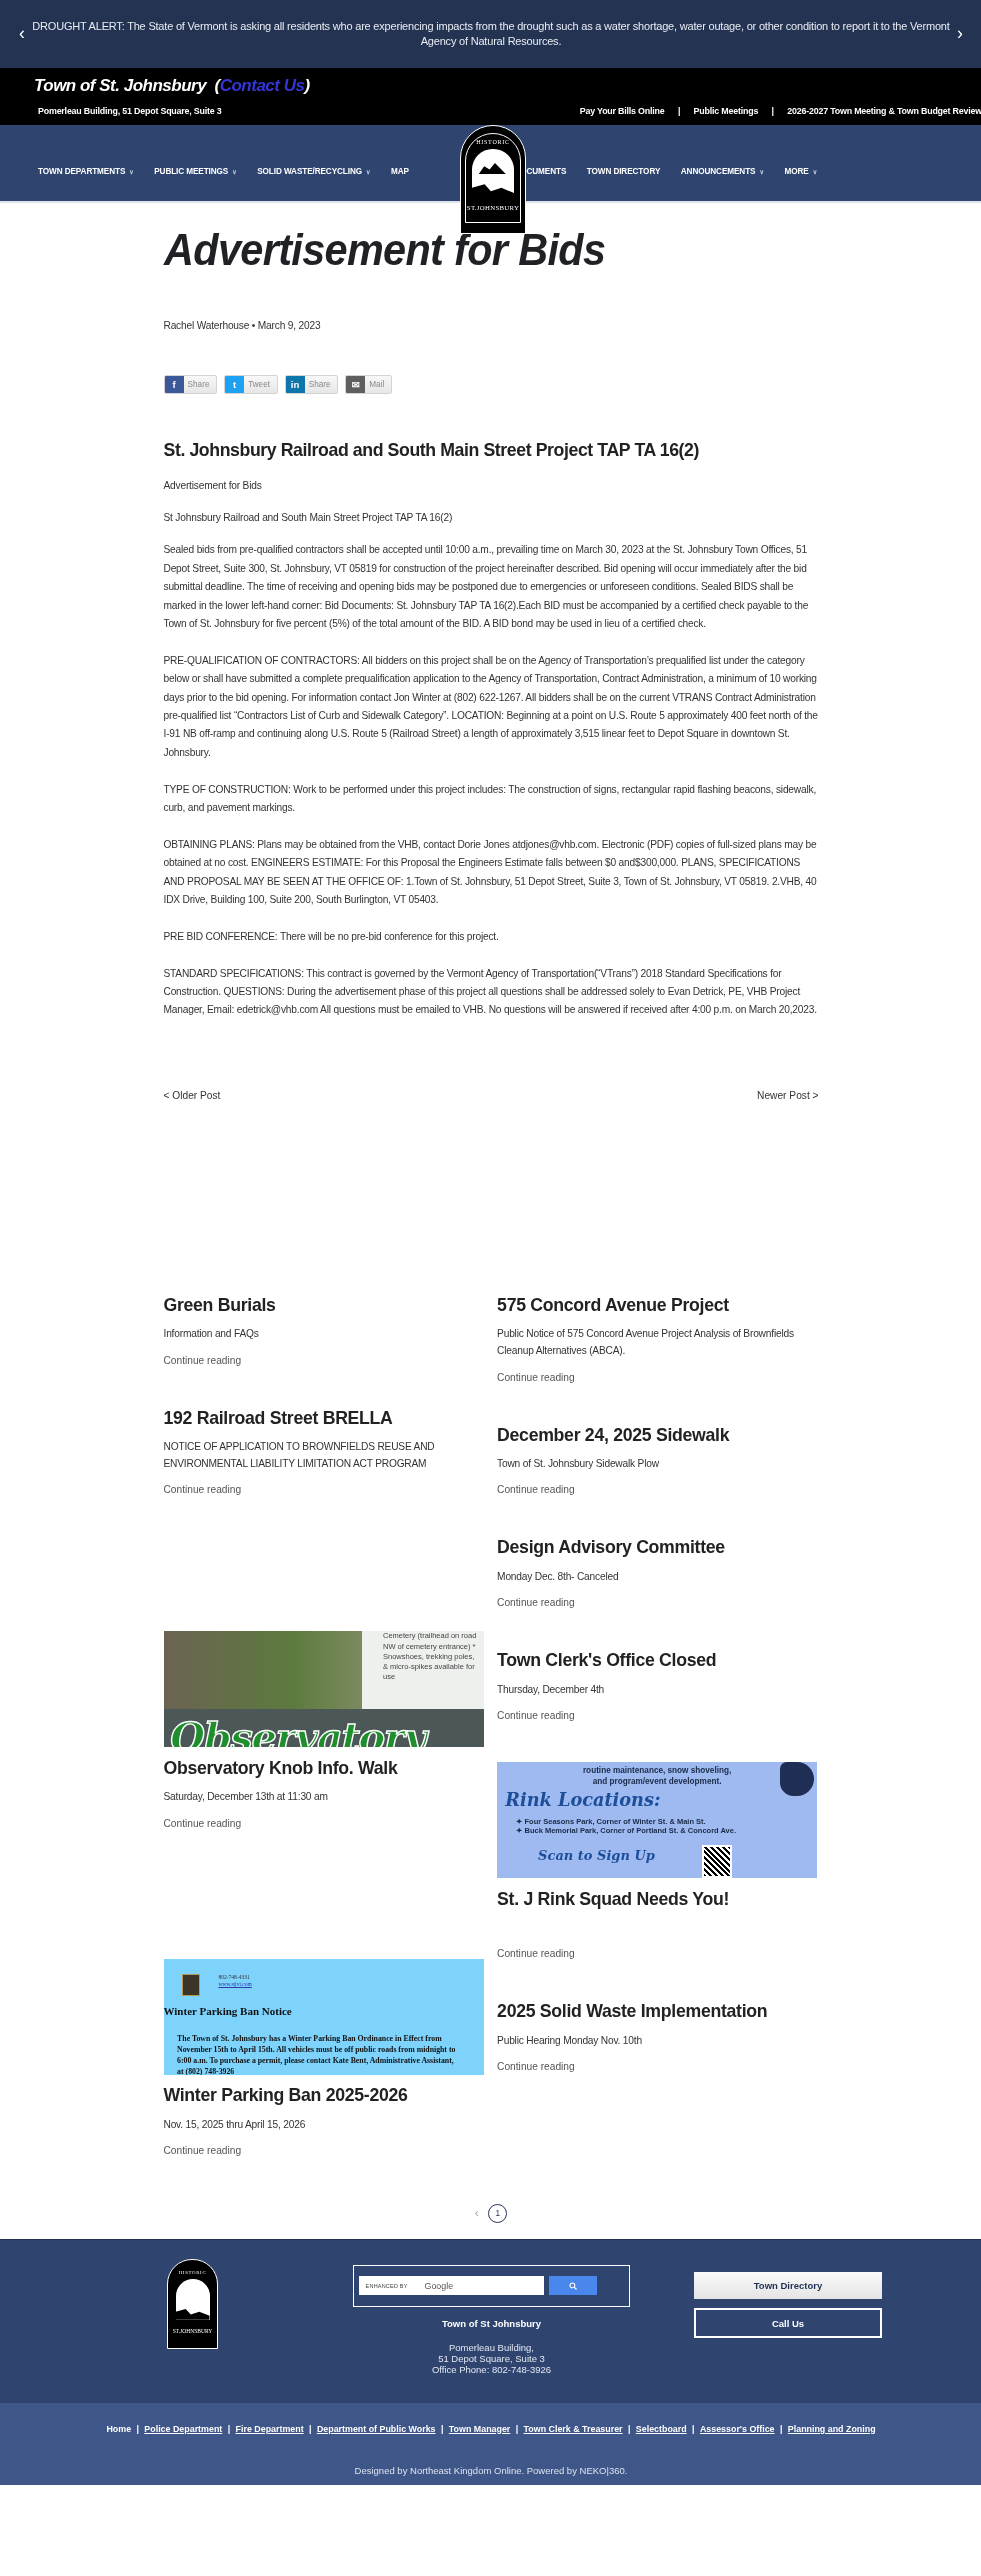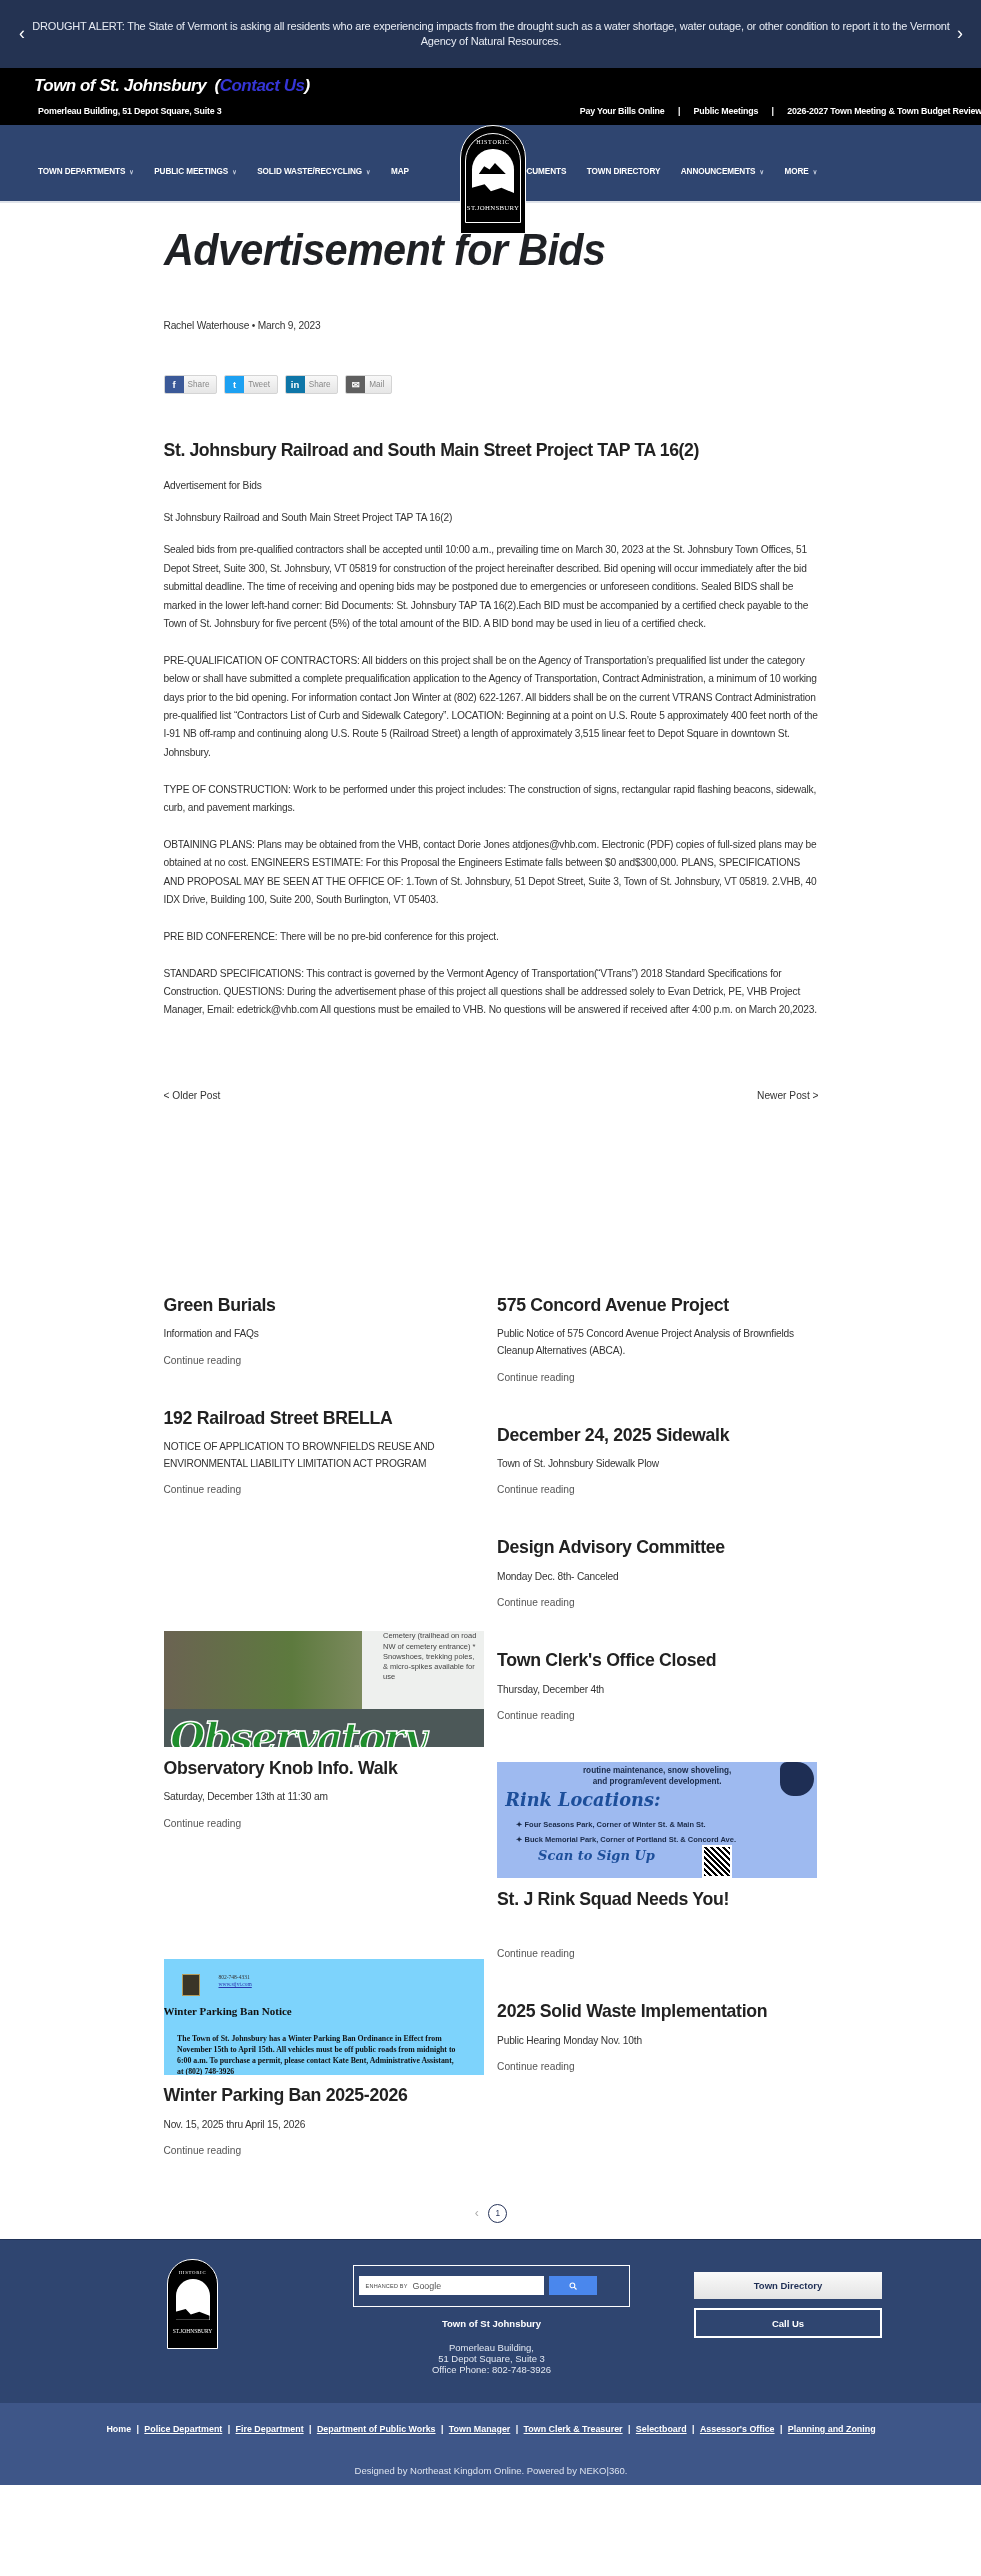--- a/index.html
+++ b/index.html
@@ -65,21 +65,21 @@
   .card .img { width: 320px; height: 116px; margin-bottom: 9.5px; overflow: hidden; position: relative; }
 
   .img.observatory { background: linear-gradient(90deg, #6b6352 0%, #5d7a3e 40%, #7c8a5e 62%, #eef0ee 62%, #eef0ee 100%); }
   .img.observatory .band { position: absolute; left: 0; right: 0; bottom: 0; height: 38px; background: #4c5858; }
   .img.observatory .big { position: absolute; left: 6.8px; bottom: -12.3px; font-family: "DejaVu Serif", serif; font-style: italic; font-weight: bold; font-size: 40px; color: #1f8e2d; -webkit-text-stroke: 1.4px #fff; letter-spacing: -1.4px; }
   .img.observatory .side { position: absolute; right: 5.5px; top: 0px; width: 95px; font-size: 7.5px; line-height: 10.2px; color: #444; }
 
   .img.rink { background: #9ebaf0; height: 116px; }
   .img.rink .t1 { position: absolute; left: 0; right: 0; top: 2.7px; text-align: center; font-size: 8.2px; font-weight: bold; color: #1a2a48; line-height: 11.6px; }
   .img.rink .t2 { position: absolute; left: 8.2px; top: 27px; font-family: "DejaVu Serif", serif; font-size: 17.7px; font-weight: bold; font-style: italic; color: #1c4e9a; }
-  .img.rink .t3 { position: absolute; left: 19px; top: 55px; font-size: 7.5px; font-weight: bold; color: #1a2a48; line-height: 15px; }
+  .img.rink .t3 { position: absolute; left: 19px; top: 55px; font-size: 7.5px; font-weight: bold; color: #1a2a48; line-height: 9px; }
   .img.rink .t4 { position: absolute; left: 41px; top: 86px; font-family: "DejaVu Serif", serif; font-size: 13px; font-weight: bold; font-style: italic; color: #1c4e9a; }
   .img.rink .qr { position: absolute; left: 205px; top: 83px; width: 30px; height: 33px; background: repeating-linear-gradient(45deg, #000 0 2px, #fff 2px 4.1px); border: 2px solid #fff; }
   .img.rink .mitten { position: absolute; right: 2.7px; top: 0; width: 34px; height: 34px; background: #1e2e54; border-radius: 6.8px 50% 50% 40%; }
 
   .img.parking { background: #7dd3fc; height: 116px; text-align: left; font-family: "Liberation Serif", serif; }
   .img.parking .logo-sq { position: absolute; left: 18.4px; top: 15.7px; width: 17.7px; height: 22px; background: #3a3528; border: 0.7px solid #b39a5a; }
   .img.parking .phone { position: absolute; left: 0; right: 0; top: 15px; font-size: 5.5px; color: #333; padding-left: 55px; }
   .img.parking .url { position: absolute; left: 0; right: 0; top: 22px; font-size: 5.5px; color: #2b36b0; text-decoration: underline; padding-left: 55px; }
   .img.parking .head { position: absolute; left: 0; right: 0; top: 46px; font-size: 11px; font-weight: bold; color: #111; }
   .img.parking .body { position: absolute; left: 13.6px; right: 26px; top: 74px; font-size: 7.8px; font-weight: bold; line-height: 11px; color: #111; }
@@ -89,21 +89,21 @@
   .pagination .page { width: 19px; height: 19px; border: 1.4px solid #27345a; border-radius: 50%; display: flex; align-items: center; justify-content: center; font-size: 8.2px; color: #27345a; cursor: pointer; }
 
   
   .footer-top { background: #2f4570; height: 164px; position: relative; border-top: 1.4px solid #213357; }
   .f-logo { position: absolute; left: 167px; top: 19px; width: 51px; height: 90px; background: #000; border: 1.4px solid #fff; border-radius: 25px 25px 0 0; display: flex; flex-direction: column; align-items: center; padding-top: 9.5px; }
   .f-logo .hist { color: #fff; font-family: "Liberation Serif", serif; font-size: 4.8px; letter-spacing: 0.7px; }
   .f-logo .scene { width: 34px; height: 41px; background: #fff; margin-top: 4.1px; border-radius: 17px 17px 0 0; position: relative; }
   .f-logo .scene::after { content: ""; position: absolute; left: 0; bottom: 0; width: 34px; height: 13.6px; background: #000; clip-path: polygon(0 40%, 30% 20%, 45% 60%, 70% 40%, 100% 70%, 100% 100%, 0 100%); }
   .f-logo .stj { color: #fff; font-family: "Liberation Serif", serif; font-size: 5.5px; margin-top: 8.2px; }
   .search-box { position: absolute; left: 353px; top: 24.5px; width: 277px; height: 42px; border: 0.7px solid #fff; display: flex; align-items: center; padding: 0 4.8px; gap: 5.5px; }
-  .search-input { width: 185px; height: 19px; background: #fff; border: none; display: flex; align-items: center; padding-left: 6.8px; gap: 5px; }
+  .search-input { width: 185px; height: 19px; background: #fff; border: none; display: flex; align-items: center; padding-left: 6.8px; gap: 17px; }
   .search-input .enh { font-size: 5.5px; color: #444; letter-spacing: 0.2px; }
   .search-input .goog { font-size: 8.9px; color: #555; }
   .search-btn { width: 48px; height: 19px; background: #4a87ed; display: flex; align-items: center; justify-content: center; color: #fff; cursor: pointer; }
   .f-center { position: absolute; left: 353px; width: 277px; text-align: center; color: #fff; }
   .f-center .name { top: 78px; position: absolute; left: 0; right: 0; font-size: 9.5px; font-weight: bold; }
   .f-center .addr { top: 102px; position: absolute; left: 0; right: 0; font-size: 9.5px; color: #e3e8f2; line-height: 11px; }
   .f-btn { position: absolute; left: 694px; width: 188px; height: 27px; display: flex; align-items: center; justify-content: center; font-size: 9.5px; font-weight: bold; cursor: pointer; }
   .f-btn.dir { top: 32px; background: linear-gradient(#fafafa, #e4e4e4); color: #1f2f55; }
   .f-btn.call { top: 68px; height: 30px; background: #2f4570; color: #fff; border: 2px solid #fff; }
 

